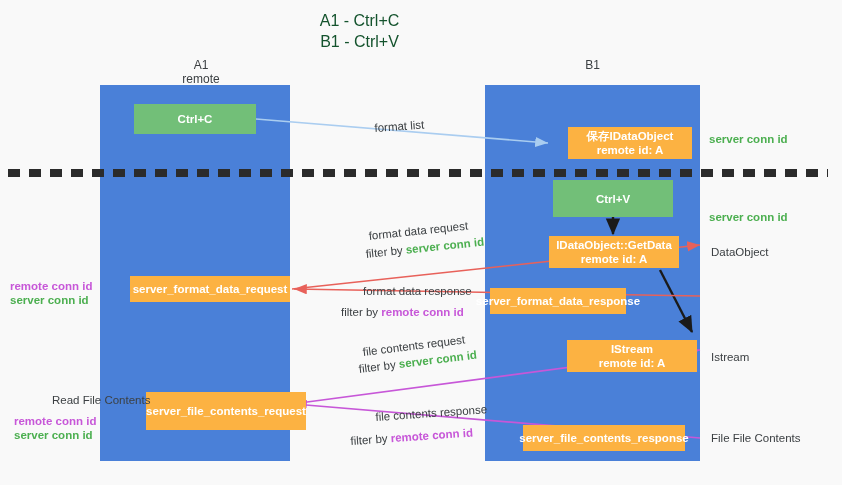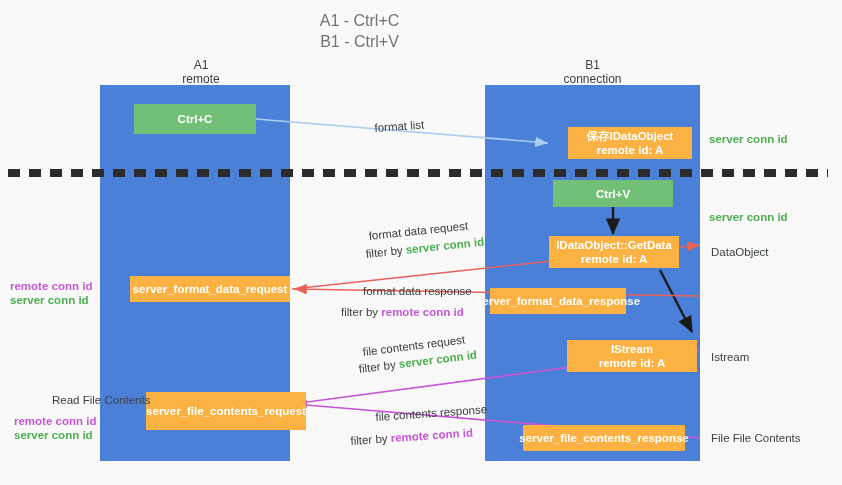--- a/index.html
+++ b/index.html
@@ -8,21 +8,21 @@
     background:#f9f9f9;
     font-family:"Liberation Sans", sans-serif;
     overflow:hidden;
     position:relative;
   }
   #canvas{position:absolute;left:0;top:0;width:842px;height:485px;}
   svg.layer{position:absolute;left:0;top:0;width:842px;height:485px;pointer-events:none;}
 
   .title{
     position:absolute;left:0;top:10px;width:719px;text-align:center;
-    font-size:16px;color:#737373;line-height:21px;
+    font-size:16px;color:#14532d;line-height:21px;
   }
 
   .col{position:absolute;background:#4a80d8;}
   .col-head{
     position:absolute;text-align:center;font-size:12px;color:#3c4043;line-height:14px;
   }
 
   .box{
     position:absolute;box-sizing:border-box;
     display:flex;align-items:center;justify-content:center;flex-direction:column;
@@ -48,21 +48,20 @@
     <div>A1 - Ctrl+C</div>
     <div>B1 - Ctrl+V</div>
   </div>
 
   <div class="col-head" style="left:106px;top:58px;width:190px;">
     <div>A1</div>
     <div>remote</div>
   </div>
   <div class="col-head" style="left:485px;top:58px;width:215px;">
     <div>B1</div>
-    <div>connection</div>
   </div>
 
   <div class="col" style="left:100px;top:85px;width:190px;height:376px;"></div>
   <div class="col" style="left:485px;top:85px;width:215px;height:376px;"></div>
 
   <svg class="layer">
     <defs>
       <marker id="ah-blue" markerWidth="9" markerHeight="9" refX="8" refY="3.2" orient="auto">
         <path d="M0,0 L8,3.2 L0,6.4 z" fill="#aacdf0"></path>
       </marker>
@@ -96,21 +95,21 @@
 
   <div class="box green" style="left:134px;top:104px;width:122px;height:30px;">
     <span>Ctrl+C</span>
   </div>
 
   <div class="box orange" style="left:568px;top:127px;width:124px;height:32px;">
     <span>保存IDataObject</span>
     <span>remote id: A</span>
   </div>
 
-  <div class="box green" style="left:553px;top:180px;width:120px;height:27px;">
+  <div class="box green" style="left:553px;top:180px;width:120px;height:37px;">
     <span>Ctrl+V</span>
   </div>
 
   <div class="box orange" style="left:549px;top:236px;width:130px;height:32px;">
     <span>IDataObject::GetData</span>
     <span>remote id: A</span>
   </div>
 
   <div class="box orange" style="left:130px;top:276px;width:160px;height:26px;">
     <span>server_format_data_request</span>

